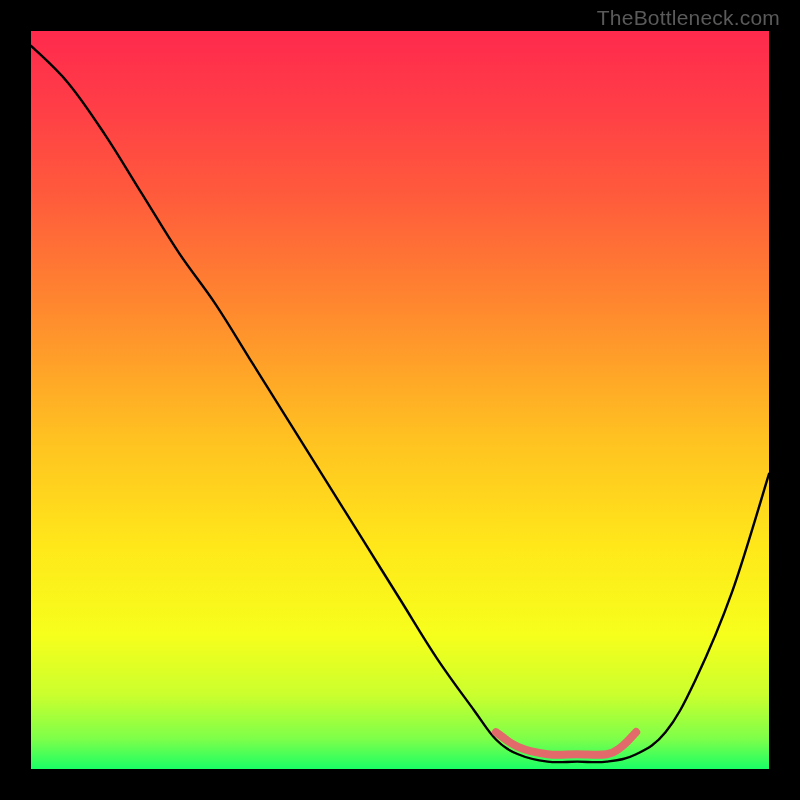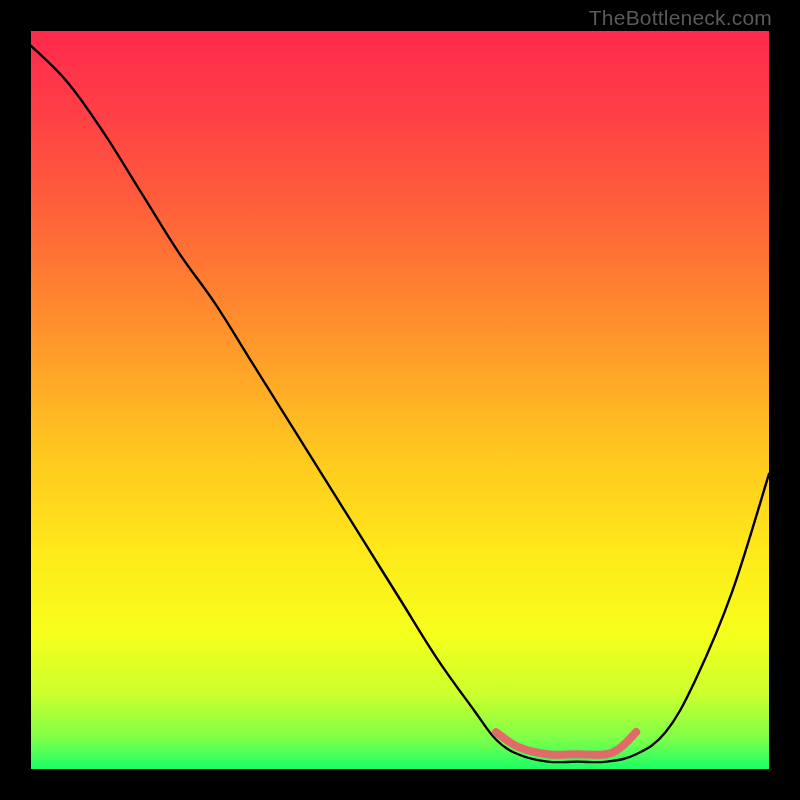--- a/index.html
+++ b/index.html
@@ -12,21 +12,21 @@
     font-family: Arial, sans-serif;
   }
   .container {
     width: 800px;
     height: 800px;
     position: relative;
   }
   .watermark {
     position: absolute;
     top: 6px;
-    right: 28px;
+    right: 20px;
     color: #5a5a5a;
     font-size: 21px;
     font-weight: 500;
     letter-spacing: 0.2px;
     z-index: 3;
   }
   .plot-area {
     position: absolute;
     left: 31px;
     top: 31px;

